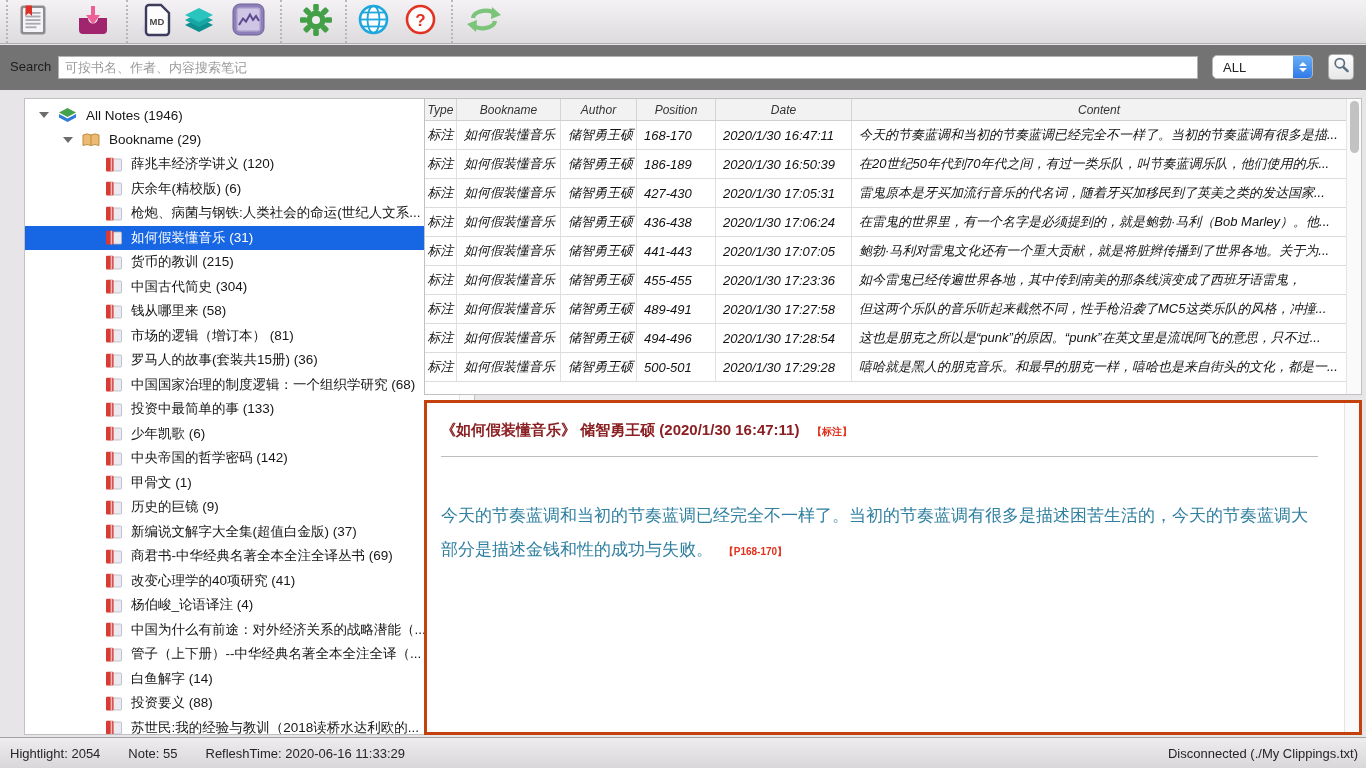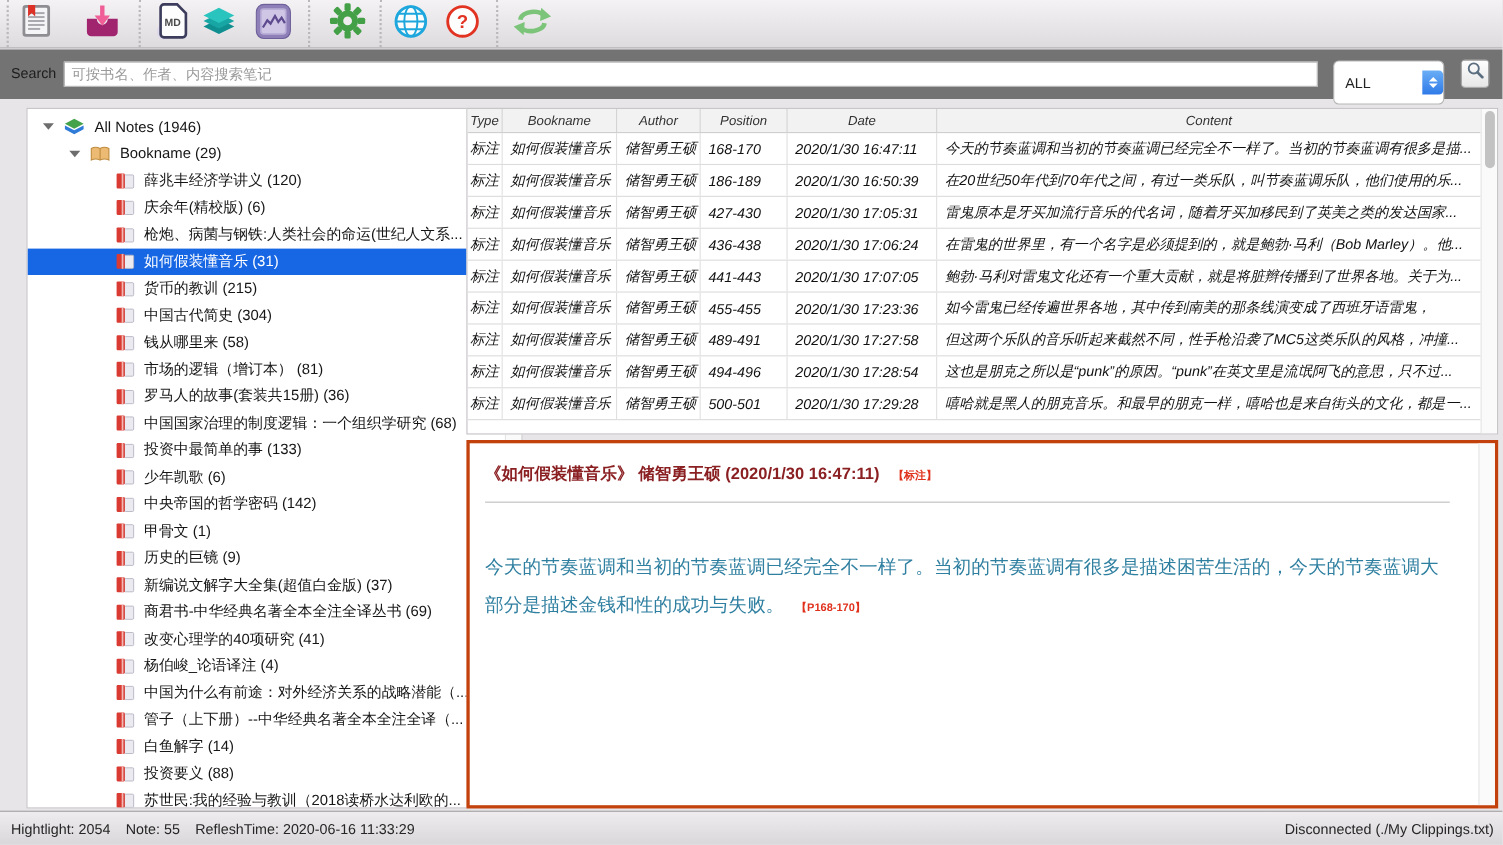--- a/index.html
+++ b/index.html
@@ -14,21 +14,21 @@
   .tb-btn { display:flex; align-items:center; justify-content:center; cursor:default; }
 
   
   .search-row { position:absolute; left:0; top:45px; width:1366px; height:45px; background:#737373; }
   .search-label { position:absolute; left:10px; top:14px; font-size:13px; color:#1d1d1d; }
   .search-input { position:absolute; left:58px; top:59px; width:1140px; height:23px;
     border:1px solid #b2b2b2; background:#fff; font-size:13px; padding:0 6px; outline:none;
     font-family:"Liberation Sans","DejaVu Sans",sans-serif; }
   .search-input { top:11px; left:58px; }
   .search-input::placeholder { color:#9a9a9a; }
-  .filter-select { position:absolute; left:1212px; top:10px; width:101px; height:40px;
+  .filter-select { position:absolute; left:1212px; top:10px; width:101px; height:24px;
     background:#fff; border:1px solid #b7b7b7; border-radius:5px; display:flex; align-items:center; }
   .filter-select .val { flex:1; font-size:13px; color:#222; padding-left:10px; }
   .filter-select .cap { width:19px; height:22px; border-radius:0 4px 4px 0;
     background:linear-gradient(#6aaef6,#2f7ae8); display:flex; flex-direction:column;
     align-items:center; justify-content:center; gap:2px; }
   .cap .up { width:0; height:0; border-left:4px solid transparent; border-right:4px solid transparent; border-bottom:4px solid #fff; }
   .cap .dn { width:0; height:0; border-left:4px solid transparent; border-right:4px solid transparent; border-top:4px solid #fff; }
   .search-btn { position:absolute; left:1328px; top:9px; width:26px; height:26px;
     border:1px solid #aaa; border-radius:4px; background:linear-gradient(#fdfdfd,#e7e7e7);
     display:flex; align-items:center; justify-content:center; }
@@ -68,21 +68,21 @@
   .d-title { font-size:15px; font-weight:bold; color:#8b2023; }
   .d-tag { font-size:10px; font-weight:bold; color:#e0311c; margin-left:8px; }
   .d-hr { border:none; border-top:1px solid #bdbdbd; margin:16px 0 0 0; }
   .d-body { margin-top:42px; font-size:17px; line-height:34px; color:#2f7fa0; }
   .d-ptag { font-size:10px; font-weight:bold; color:#e0311c; margin-left:6px; }
 
   
   .statusbar { position:absolute; left:0; top:737px; width:1366px; height:31px;
     background:linear-gradient(#eeecee,#dad7da); border-top:1px solid #a4a1a4;
     display:flex; align-items:center; font-size:13px; color:#262626; }
-  .statusbar .left { display:flex; gap:14px; padding-left:10px; }
+  .statusbar .left { display:flex; gap:28px; padding-left:10px; }
   .statusbar .right { margin-left:auto; padding-right:8px; }
 </style>
 </head>
 <body>
 
 <div class="toolbar">
   <div class="tb-sep" style="margin-left:6px"></div>
 
   <div class="tb-btn" style="margin-left:10px">
     <span>

